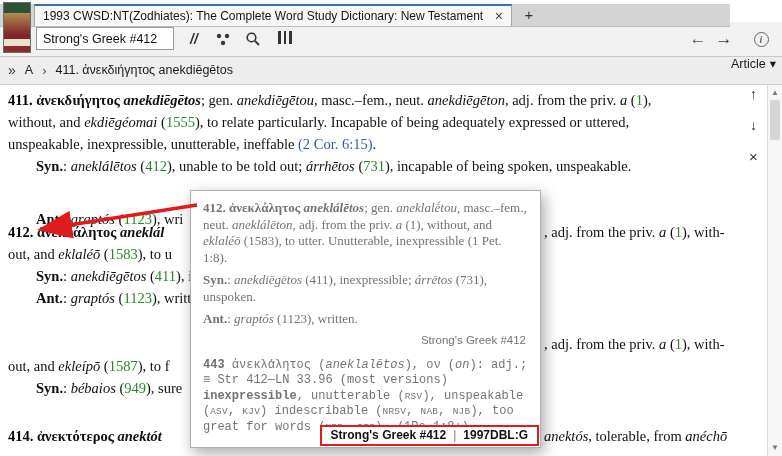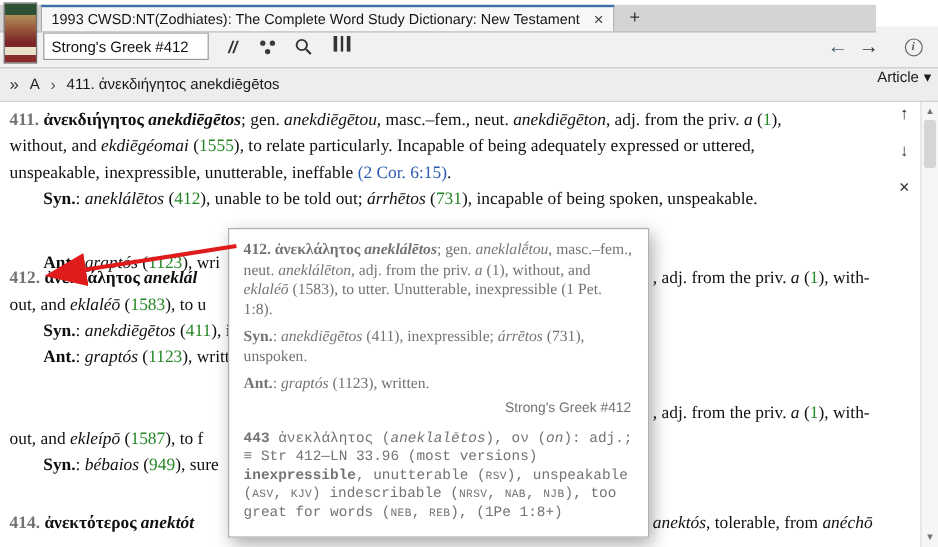--- a/index.html
+++ b/index.html
@@ -58,21 +58,21 @@
   #textlayer{position:absolute;inset:0;z-index:1;}
   .tline{position:absolute;white-space:nowrap;
          font-family:"Liberation Serif","DejaVu Serif",serif;
          font-size:14.5px;line-height:20px;color:#101010;}
 
   .r-n{}
   .r-b{font-weight:700;}
   .r-i{font-style:italic;}
   .r-bi{font-weight:700;font-style:italic;}
   .r-g{color:#278727;}
-  .r-gb{color:#737373;font-weight:700;}
+  .r-gb{color:#000000;font-weight:700;}
   .r-blue{color:#2b5cad;}
   .r-sc{font-size:0.78em;letter-spacing:.3px;}
 
   
   .scrollbar{position:absolute;right:0;top:84px;width:15px;height:372px;background:#f6f6f6;
              border-left:1px solid #ddd;z-index:4;box-sizing:border-box;}
   .sb-btn{position:absolute;left:0;width:100%;text-align:center;font-size:8px;color:#777;}
   .sb-up{top:4px;}
   .sb-down{bottom:4px;}
   .sb-thumb{position:absolute;top:16px;left:2px;width:10px;height:40px;background:#d5d5d5;
@@ -181,20 +181,25 @@
   </div>
 
   <div class="popup">
     <div id="popup-body">
         <div class="pp serif"><span class="r-b">412. ἀνεκλάλητος </span><span class="r-bi">aneklálētos</span><span class="r-n">; gen. </span><span class="r-i">aneklalḗtou</span><span class="r-n">, masc.–fem., neut. </span><span class="r-i">aneklálēton</span><span class="r-n">, adj. from the priv. </span><span class="r-i">a</span><span class="r-n"> (1), without, and </span><span class="r-i">eklaléō</span><span class="r-n"> (1583), to utter. Unutterable, inexpressible (1 Pet. 1:8).</span></div>
         <div class="pp serif"><span class="r-b">Syn.</span><span class="r-n">: </span><span class="r-i">anekdiēgētos</span><span class="r-n"> (411), inexpressible; </span><span class="r-i">árrētos</span><span class="r-n"> (731), unspoken.</span></div>
         <div class="pp serif"><span class="r-b">Ant.</span><span class="r-n">: </span><span class="r-i">graptós</span><span class="r-n"> (1123), written.</span></div>
         <div class="pp ref"><span class="r-n">Strong's Greek #412</span></div>
         <div class="pp sans"><span class="r-b">443 </span><span class="r-n">ἀνεκλάλητος (</span><span class="r-i">aneklalētos</span><span class="r-n">), ον (</span><span class="r-i">on</span><span class="r-n">): adj.; ≡ Str 412—LN 33.96 (most versions) </span><span class="r-b">inexpressible</span><span class="r-n">, unutterable (</span><span class="r-sc">RSV</span><span class="r-n">), unspeakable (</span><span class="r-sc">ASV</span><span class="r-n">, </span><span class="r-sc">KJV</span><span class="r-n">) indescribable (</span><span class="r-sc">NRSV</span><span class="r-n">, </span><span class="r-sc">NAB</span><span class="r-n">, </span><span class="r-sc">NJB</span><span class="r-n">), too great for words (</span><span class="r-sc">NEB</span><span class="r-n">, </span><span class="r-sc">REB</span><span class="r-n">), (1Pe 1:8+)</span></div>
       </div>
+    <div class="popup-footer">
+      <span class="redbox">
+        <span>Strong's Greek #412</span><span class="fsep">|</span><span>1997DBL:G</span>
+      </span>
+    </div>
   </div>
 
   <svg class="annot-arrow" width="782" height="456" viewBox="0 0 782 456">
     <defs>
       <marker id="ah" markerWidth="10" markerHeight="8" refX="8" refY="4" orient="auto">
         <path d="M0,0 L10,4 L0,8 z" fill="#e01b1b"></path>
       </marker>
     </defs>
     <line x1="197" y1="205" x2="44" y2="229" stroke="#e01b1b" stroke-width="3.5" marker-end="url(#ah)"></line>
   </svg>

